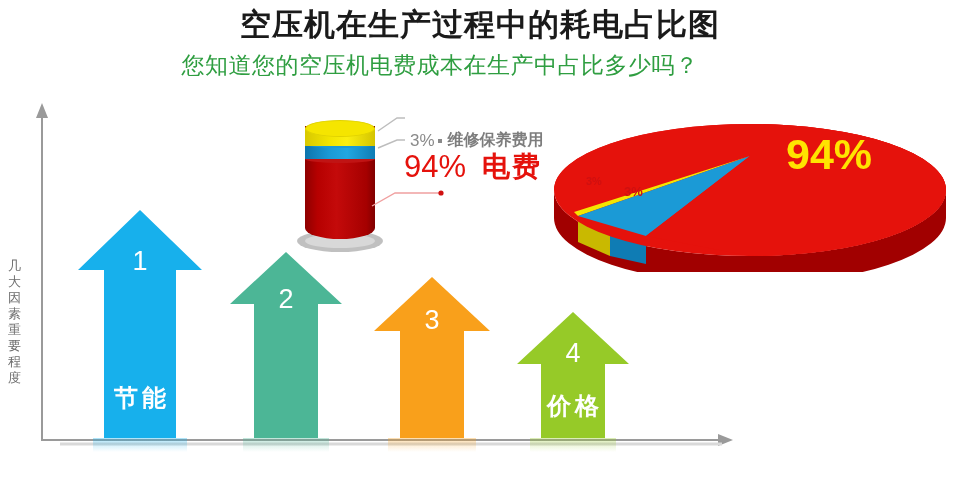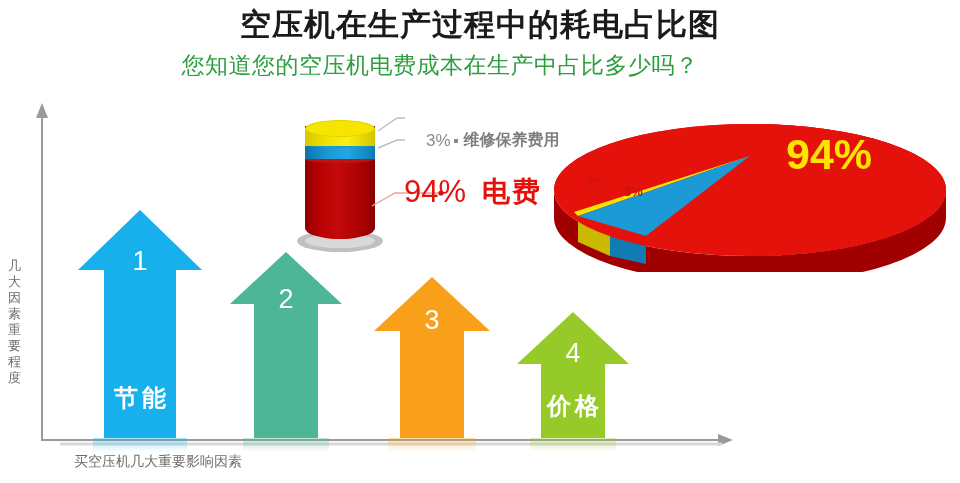--- a/index.html
+++ b/index.html
@@ -177,21 +177,21 @@
     margin: 0 6px 0 3px;
   }
   .callout .txt {
     font-size: 16px;
     color: #7d7d7d;
     font-weight: bold;
     vertical-align: middle;
   }
   .callout-main {
     position: absolute;
-    left: 404px; top: 173px;
+    left: 404px; top: 148px;
     white-space: nowrap;
   }
   .callout-main .pct {
     font-size: 31px;
     color: #e5120c;
     font-weight: normal;
     vertical-align: middle;
   }
   .callout-main .txt {
     font-size: 28px;
@@ -236,21 +236,20 @@
   <div class="subtitle">您知道您的空压机电费成本在生产中占比多少吗？</div>
 
   <svg class="axis-svg" viewBox="0 0 960 483">
     <line x1="42" y1="112" x2="42" y2="441" stroke="#9a9a9a" stroke-width="2"></line>
     <polygon points="42,103 36,118 48,118" fill="#9a9a9a"></polygon>
     <line x1="42" y1="440" x2="722" y2="440" stroke="#9a9a9a" stroke-width="2"></line>
     <polygon points="733,440 718,434 718,446" fill="#9a9a9a"></polygon>
     <line x1="60" y1="444" x2="722" y2="444" stroke="#d9d9d9" stroke-width="3"></line>
   </svg>
   <div class="y-axis-label">几大因素重要程度</div>
-  <div class="x-axis-label">买空压机几大重要影响因素</div>
 
   <div class="arrow" style="left:78px; top:210px; width:124px; height:228px;">
     <svg width="124" height="228" viewBox="0 0 124 228">
       <polygon points="62,0 124,60 98,60 98,228 26,228 26,60 0,60" fill="#17b0ec"></polygon>
     </svg>
     <div class="num" style="top:36px;">1</div>
     <div class="lbl" style="top:172px;">节能</div>
     <div class="reflection" style="background:linear-gradient(to bottom,#17b0ec,rgba(23,176,236,0));"></div>
   </div>
 
@@ -290,21 +289,21 @@
     <div class="cap"></div>
   </div>
 
   <svg class="axis-svg" viewBox="0 0 960 483">
     <polyline points="378,131 397,118 405,118" fill="none" stroke="#bdbdbd" stroke-width="1.4"></polyline>
     <polyline points="378,148 397,140 405,140" fill="none" stroke="#bdbdbd" stroke-width="1.4"></polyline>
     <polyline points="372,206 395,193 440,193" fill="none" stroke="#f0a0a0" stroke-width="1.4"></polyline>
     <circle cx="441" cy="193" r="2.6" fill="#d01010"></circle>
   </svg>
 
-  <div class="callout" style="left:426px; top:130px;text-align:right;">
+  <div class="callout" style="left:410px; top:130px;text-align:right;">
     <span class="pct">3%</span><span class="bullet"></span><span class="txt">维修保养费用</span>
   </div>
   <div class="callout-main">
     <span class="pct">94%</span><span class="txt">电费</span>
   </div>
 
   <div class="pie">
     <svg width="404" height="160" viewBox="0 0 404 160">
 
       <path d="M6,78 A196,66 0 0 0 398,78 L398,106 A196,66 0 0 1 6,106 Z" fill="#a10000"></path>

